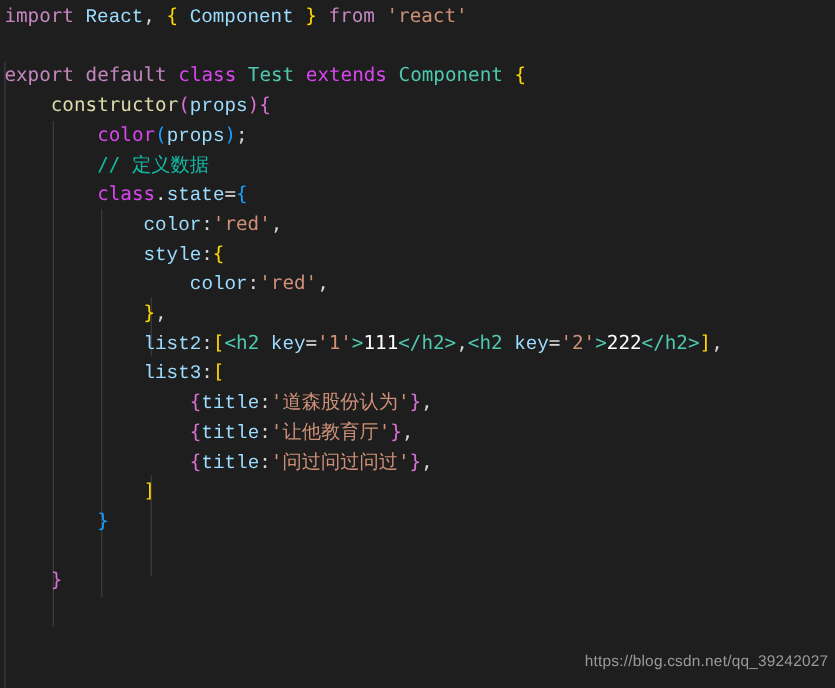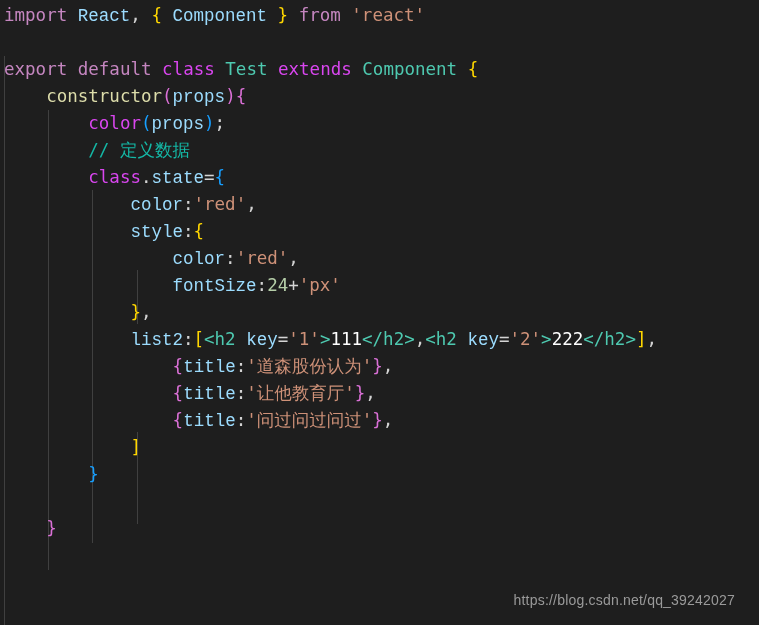--- a/index.html
+++ b/index.html
@@ -58,21 +58,21 @@
   .num     { color: #b5cea8; }  
   .cmt     { color: #14b8a6; text-align: center; }  
   .punc    { color: #d4d4d4; }  
   .br1     { color: #ffd700; }  
   .br2     { color: #da70d6; }  
   .br3     { color: #179fff; }  
   .plain   { color: #ffffff; }
 
   #watermark {
     position: absolute;
-    right: 24px;
+    right: 6px;
     bottom: 17px;
     color: #9a9a9a;
     font-family: "Liberation Sans", sans-serif;
     font-size: 14px;
     letter-spacing: 0.2px;
   }
 </style>
 </head>
 <body>
 
@@ -100,27 +100,27 @@
 
     <div class="line">        <span class="kw2">class</span><span class="punc">.</span><span class="ident">state</span><span class="punc">=</span><span class="br3">{</span></div>
 
 
     <div class="line">            <span class="ident">color</span><span class="punc">:</span><span class="str">'red'</span><span class="punc">,</span></div>
 
     <div class="line">            <span class="ident">style</span><span class="punc">:</span><span class="br1">{</span></div>
 
     <div class="line">                <span class="ident">color</span><span class="punc">:</span><span class="str">'red'</span><span class="punc">,</span></div>
 
-    <div class="line">                <span class="ident">fontSize</span><span class="punc">:</span><span class="num">24</span><span class="punc">+</span><span class="str">'px'</span></div>
 
     <div class="line">            <span class="br1">}</span><span class="punc">,</span></div>
 
 
     <div class="line">            <span class="ident">list2</span><span class="punc">:</span><span class="br1">[</span><span class="type">&lt;h2</span><span class="plain"> </span><span class="ident">key</span><span class="punc">=</span><span class="str">'1'</span><span class="type">&gt;</span><span class="plain">111</span><span class="type">&lt;/h2&gt;</span><span class="punc">,</span><span class="type">&lt;h2</span><span class="plain"> </span><span class="ident">key</span><span class="punc">=</span><span class="str">'2'</span><span class="type">&gt;</span><span class="plain">222</span><span class="type">&lt;/h2&gt;</span><span class="br1">]</span><span class="punc">,</span></div>
 
+    <div class="line">            <span class="ident">list3</span><span class="punc">:</span><span class="br1">[</span></div>
 
     <div class="line">                <span class="br2">{</span><span class="ident">title</span><span class="punc">:</span><span class="str">'道森股份认为'</span><span class="br2">}</span><span class="punc">,</span></div>
 
     <div class="line">                <span class="br2">{</span><span class="ident">title</span><span class="punc">:</span><span class="str">'让他教育厅'</span><span class="br2">}</span><span class="punc">,</span></div>
 
     <div class="line">                <span class="br2">{</span><span class="ident">title</span><span class="punc">:</span><span class="str">'问过问过问过'</span><span class="br2">}</span><span class="punc">,</span></div>
 
     <div class="line">            <span class="br1">]</span></div>
 
     <div class="line">        <span class="br3">}</span></div>

